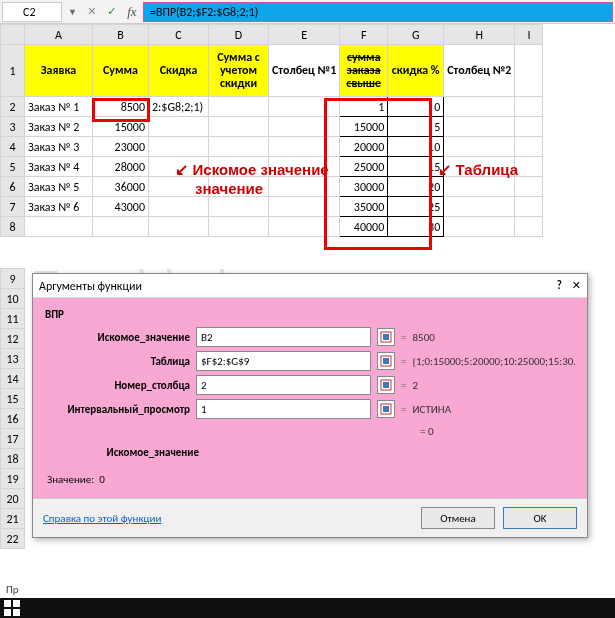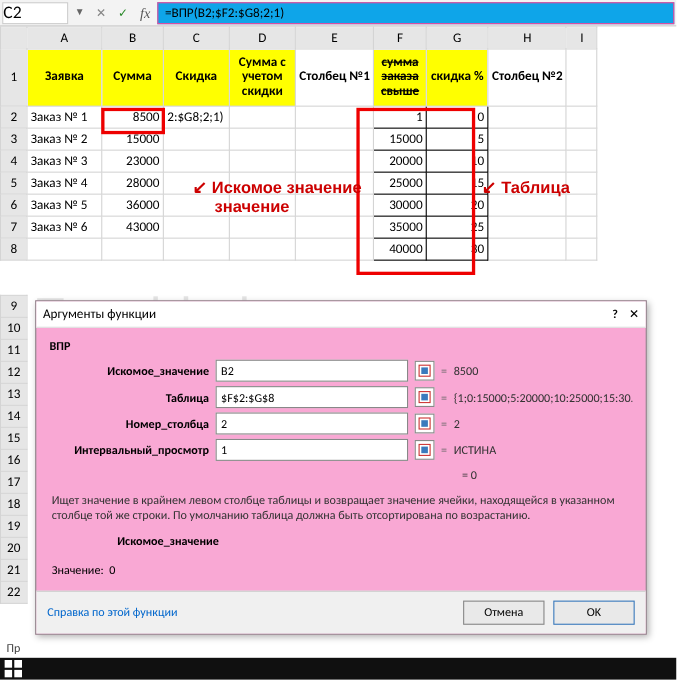--- a/index.html
+++ b/index.html
@@ -1,19 +1,19 @@
 <!DOCTYPE html>
 <html><head>
 <meta charset="utf-8">
 <style>
   * { box-sizing: border-box; margin: 0; padding: 0; }
   body { font-family: Calibri, Arial, sans-serif; font-size: 12px; background: #fff; width: 615px; height: 618px; overflow: hidden; position: relative; }
   
   .formula-bar { display: flex; align-items: center; border-bottom: 1px solid #ccc; height: 24px; background: #f3f3f3; padding: 0 2px; gap: 2px; }
-  .name-box { width: 60px; height: 20px; border: 1px solid #ccc; background: #fff; padding: 1px 0; font-size: 16px; display: flex; align-items: center; }
+  .name-box { width: 60px; height: 20px; border: 1px solid #ccc; background: #fff; padding: 1px 20px; font-size: 12px; display: flex; align-items: center; }
   .fb-btn { width: 18px; height: 18px; display: flex; align-items: center; justify-content: center; font-size: 11px; color: #555; }
   .fb-btn.fx { font-style: italic; font-family: serif; font-size: 13px; }
   .fb-btn.check { color: #2a8a2a; }
   .fb-btn.cancel { color: #888; }
   .formula-input { flex: 1; height: 20px; border: 1px solid #ec4899; background: #0ea5e9; padding: 1px 6px; font-size: 12px; display: flex; align-items: center; }
   
   .sheet { position: relative; }
   table.grid { border-collapse: collapse; table-layout: fixed; }
   table.grid th, table.grid td { border: 1px solid #d4d4d4; height: 20px; font-size: 12px; padding: 0 3px; overflow: hidden; white-space: nowrap; }
   table.grid th { background: #e6e6e6; font-weight: normal; text-align: center; }
@@ -55,21 +55,21 @@
   .refedit { width: 18px; height: 18px; border: 1px solid #888; background: #fff; display: flex; align-items: center; justify-content: center; }
   .refedit svg { width: 12px; height: 12px; }
   .arg-eq { color: #666; }
   .arg-res { flex: 1; color: #333; overflow: hidden; white-space: nowrap; }
   .dlg-desc { margin: 10px 2px 6px; color: #333; line-height: 1.3; }
   .dlg-argdesc { display: flex; margin: 8px 2px; }
   .dlg-argdesc .lbl { width: 160px; text-align: right; font-weight: bold; padding-right: 8px; }
   .dlg-argdesc .txt { flex: 1; }
   .dlg-value { margin: 14px 2px 2px; }
   .dlg-footer { display: flex; align-items: center; justify-content: space-between; border-top: 1px solid #ccc; padding: 8px 10px; background: #f0f0f0; }
-  .dlg-link { color: #0066cc; }
+  .dlg-link { color: #0066cc; text-decoration: underline; }
   .dlg-btns { display: flex; gap: 8px; }
   .dlg-btn { width: 74px; height: 22px; border: 1px solid #888; background: #e9e9e9; font-size: 11px; display: flex; align-items: center; justify-content: center; }
   .dlg-btn.primary { border: 1px solid #3a7abd; }
   
   .taskbar { position: absolute; bottom: 0; left: 0; right: 0; height: 20px; background: #101010; }
   .tb-win { position: absolute; left: 4px; bottom: 2px; width: 16px; height: 16px; }
   
   .sheet-status { position: absolute; left: 6px; bottom: 22px; font-size: 11px; color: #444; }
   .col-strike { text-decoration: line-through; }
 </style>
@@ -295,21 +295,21 @@
           <svg viewBox="0 0 12 12">
             <rect x="1" y="1" width="10" height="10" fill="none" stroke="#c33" stroke-width="1"></rect>
             <rect x="3" y="3" width="6" height="6" fill="#3a7abd"></rect>
           </svg>
         </div>
       <span class="arg-eq">=</span>
       <div class="arg-res">8500</div>
     </div>
     <div class="arg-row">
       <div class="arg-label">Таблица</div>
-      <div class="arg-input">$F$2:$G$8</div>
+      <div class="arg-input">$F$2:$G$9</div>
       <div class="refedit">
           <svg viewBox="0 0 12 12">
             <rect x="1" y="1" width="10" height="10" fill="none" stroke="#c33" stroke-width="1"></rect>
             <rect x="3" y="3" width="6" height="6" fill="#3a7abd"></rect>
           </svg>
         </div>
       <span class="arg-eq">=</span>
       <div class="arg-res">{1;0:15000;5:20000;10:25000;15:30...</div>
     </div>
     <div class="arg-row">
@@ -332,21 +332,20 @@
             <rect x="1" y="1" width="10" height="10" fill="none" stroke="#c33" stroke-width="1"></rect>
             <rect x="3" y="3" width="6" height="6" fill="#3a7abd"></rect>
           </svg>
         </div>
       <span class="arg-eq">=</span>
       <div class="arg-res">ИСТИНА</div>
     </div>
 
     <div style="text-align:left;padding-left:375px;margin-top:6px;color:#333;">= 0</div>
 
-    <div class="dlg-desc">Ищет значение в крайнем левом столбце таблицы и возвращает значение ячейки, находящейся в указанном столбце той же строки. По умолчанию таблица должна быть отсортирована по возрастанию.</div>
 
     <div class="dlg-argdesc">
       <div class="lbl">Искомое_значение</div>
     </div>
 
     <div class="dlg-value">
       <span>Значение:</span>&nbsp;&nbsp;<span>0</span>
     </div>
   </div>
   <div class="dlg-footer">

